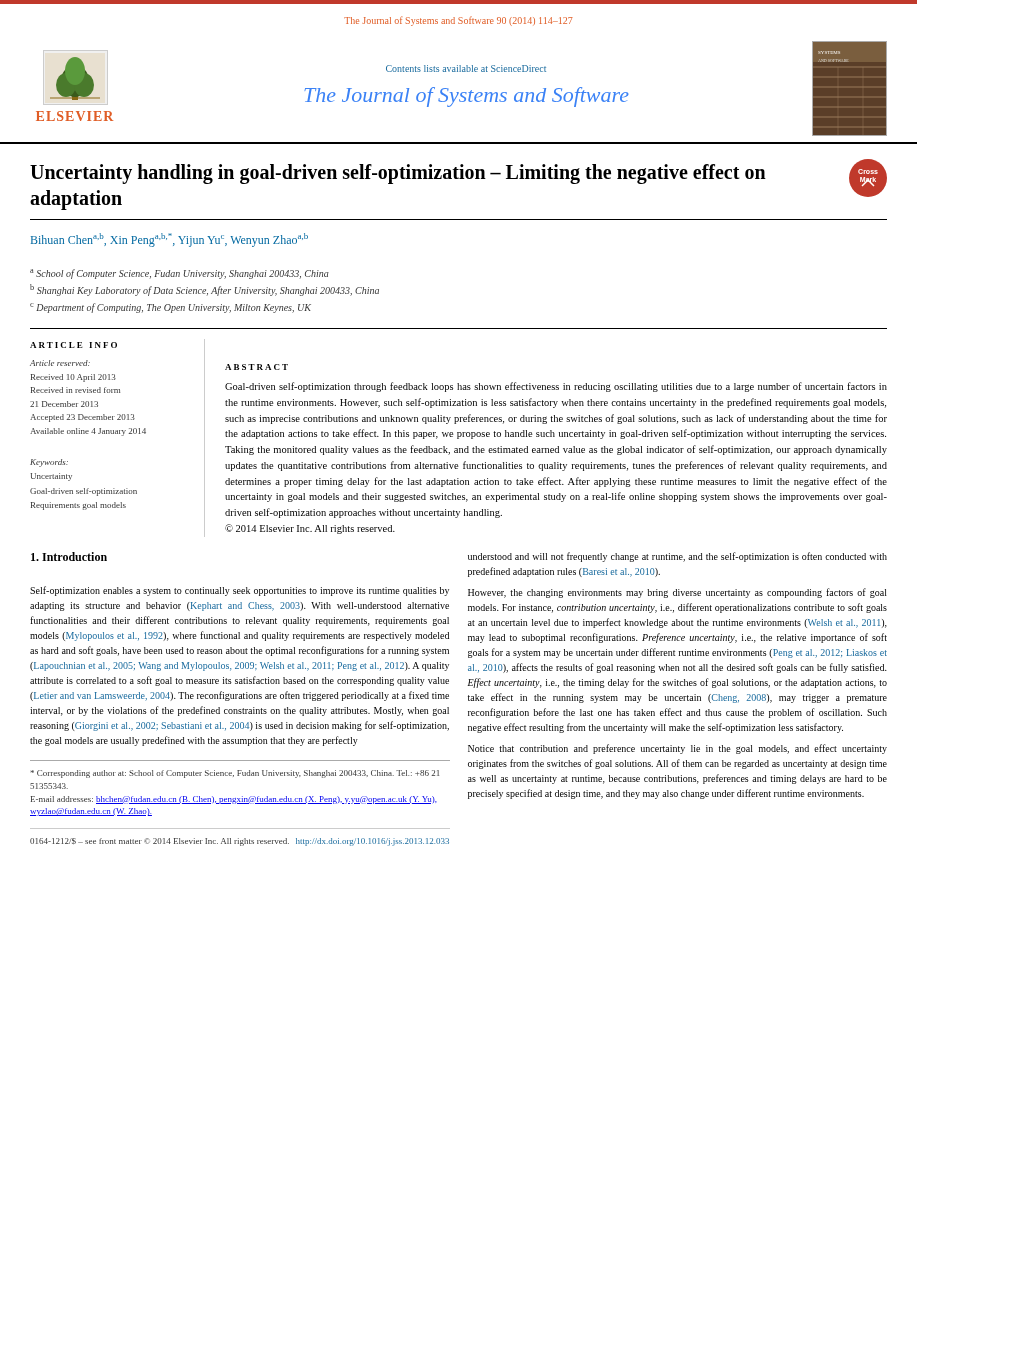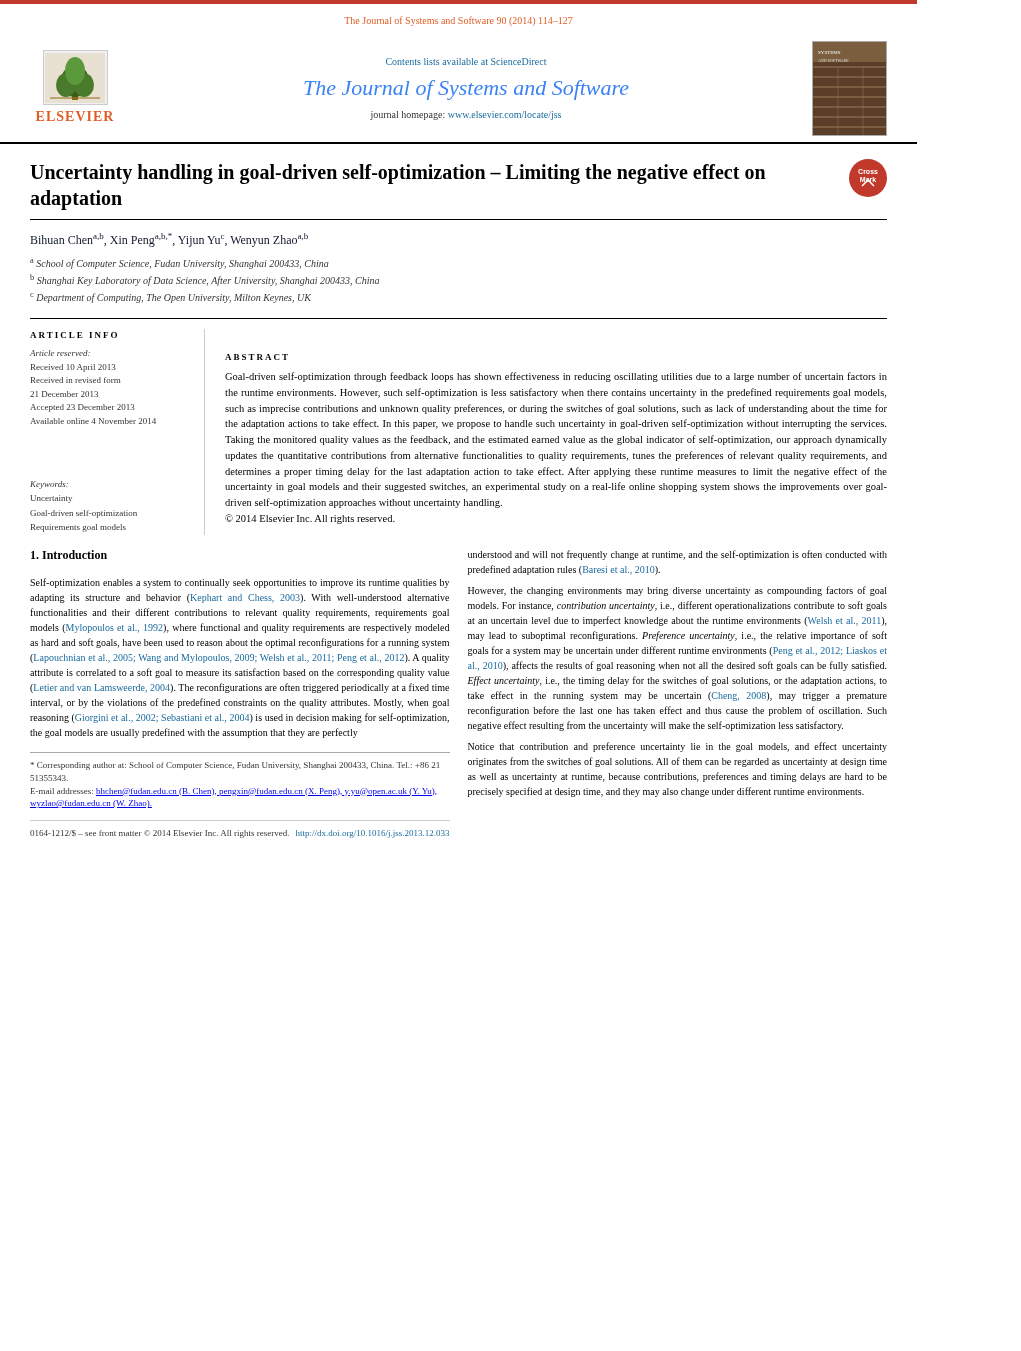--- a/index.html
+++ b/index.html
@@ -148,22 +148,22 @@
       justify-content: center;
       color: white;
       font-size: 9px;
       font-weight: bold;
       text-align: center;
       flex-shrink: 0;
     }
     
     .authors-line {
       font-size: 12px;
-      margin-bottom: 6px;
-      color: #0f172a;
+      margin-bottom: 16px;
+      color: #0369a1;
     }
     .authors-line sup {
       font-size: 9px;
     }
     
     .affiliations {
       font-size: 10px;
       color: #333;
       margin-bottom: 12px;
       line-height: 1.4;
@@ -203,21 +203,20 @@
     .article-info-item .label {
       font-style: italic;
     }
     .keywords-list {
       font-size: 9px;
       color: #333;
       line-height: 1.6;
     }
     .keywords-list .label {
       font-style: italic;
-      margin-top: 32px;
     }
     .abstract-text {
       font-size: 10.5px;
       color: #000;
       line-height: 1.5;
       text-align: justify;
     }
     
     .main-content {
       display: flex;
@@ -225,21 +224,21 @@
     }
     .main-left {
       flex: 1;
     }
     .main-right {
       flex: 1;
     }
     .section-heading {
       font-size: 12px;
       font-weight: bold;
-      margin-bottom: 12px;
+      margin-bottom: 18px;
       color: #000;
     }
     .body-text {
       font-size: 10px;
       color: #000;
       line-height: 1.5;
       text-align: justify;
       margin-bottom: 6px;
     }
     .body-text a, .body-text .ref {
@@ -304,24 +303,20 @@
         </div>
         <div class="elsevier-text">ELSEVIER</div>
       </div>
 
       <div class="journal-title-center">
         <div class="contents-available">
           <span>Contents lists available at</span>
           <span style="color:#1a6b9e;">ScienceDirect</span>
         </div>
         <div class="journal-main-title">The Journal of Systems and Software</div>
-        <div class="journal-homepage">
-          <span>journal homepage:</span>
-          <a href="#">www.elsevier.com/locate/jss</a>
-        </div>
       </div>
 
       <div class="journal-cover">
         <div class="journal-cover-inner">
           <svg width="75" height="95" viewBox="0 0 75 95" xmlns="http://www.w3.org/2000/svg">
             <rect width="75" height="95" fill="#5a3e28"></rect>
             <rect x="0" y="0" width="75" height="20" fill="#7a5e3e"></rect>
             <text x="5" y="12" font-size="5" fill="#fff" font-family="serif">SYSTEMS</text>
             <text x="5" y="20" font-size="4" fill="#ddd" font-family="serif">AND SOFTWARE</text>
 
@@ -371,21 +366,21 @@
     <div class="two-column">
 
       <div class="left-column">
         <div class="section-label">ARTICLE INFO</div>
         <div class="article-info-item">
           <div class="label">Article reserved:</div>
           <div>Received 10 April 2013</div>
           <div>Received in revised form</div>
           <div>21 December 2013</div>
           <div>Accepted 23 December 2013</div>
-          <div>Available online 4 November 2014</div>
+          <div>Available online 4 January 2014</div>
         </div>
         <br>
         <div class="keywords-list">
           <div class="label">Keywords:</div>
           <div>Uncertainty</div>
           <div>Goal-driven self-optimization</div>
           <div>Requirements goal models</div>
         </div>
       </div>
 

